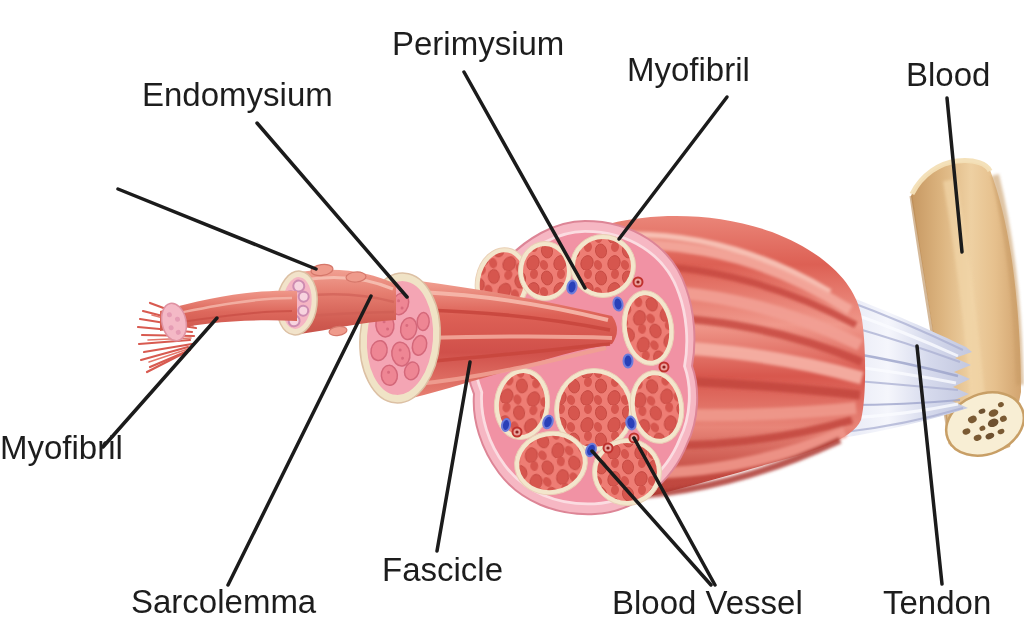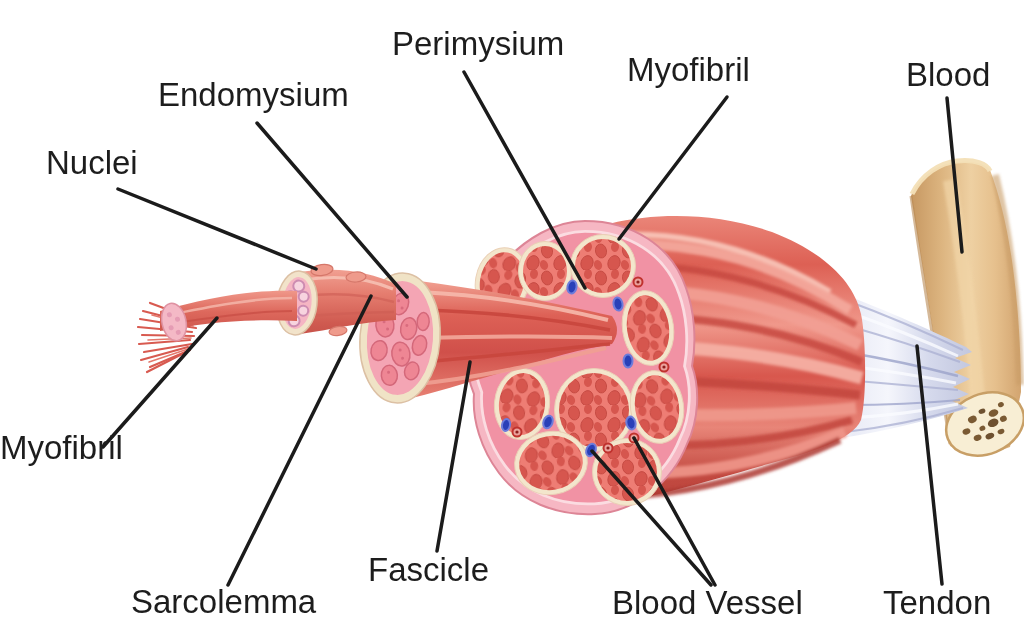--- a/index.html
+++ b/index.html
@@ -289,21 +289,20 @@
     <line x1="437" y1="551" x2="470" y2="362"></line>
     <line x1="711" y1="585" x2="592" y2="451"></line>
     <line x1="715" y1="585" x2="634" y2="438"></line>
     <line x1="942" y1="584" x2="917" y2="346"></line>
   </g>
 </svg>
 
 <div class="label" style="left:392px;top:26px">Perimysium</div>
 <div class="label" style="left:627px;top:52px">Myofibril</div>
 <div class="label" style="left:906px;top:57px">Blood</div>
-<div class="label" style="left:158px;top:77px">Endomysium</div>
-<div class="label" style="left:46px;top:145px">Nuclei</div>
+<div class="label" style="left:142px;top:77px">Endomysium</div>
 <div class="label" style="left:0px;top:430px">Myofibril</div>
 <div class="label" style="left:131px;top:584px">Sarcolemma</div>
-<div class="label" style="left:368px;top:552px">Fascicle</div>
+<div class="label" style="left:382px;top:552px">Fascicle</div>
 <div class="label" style="left:612px;top:585px">Blood Vessel</div>
 <div class="label" style="left:883px;top:585px">Tendon</div>
 
 </div>
 
 </body></html>

